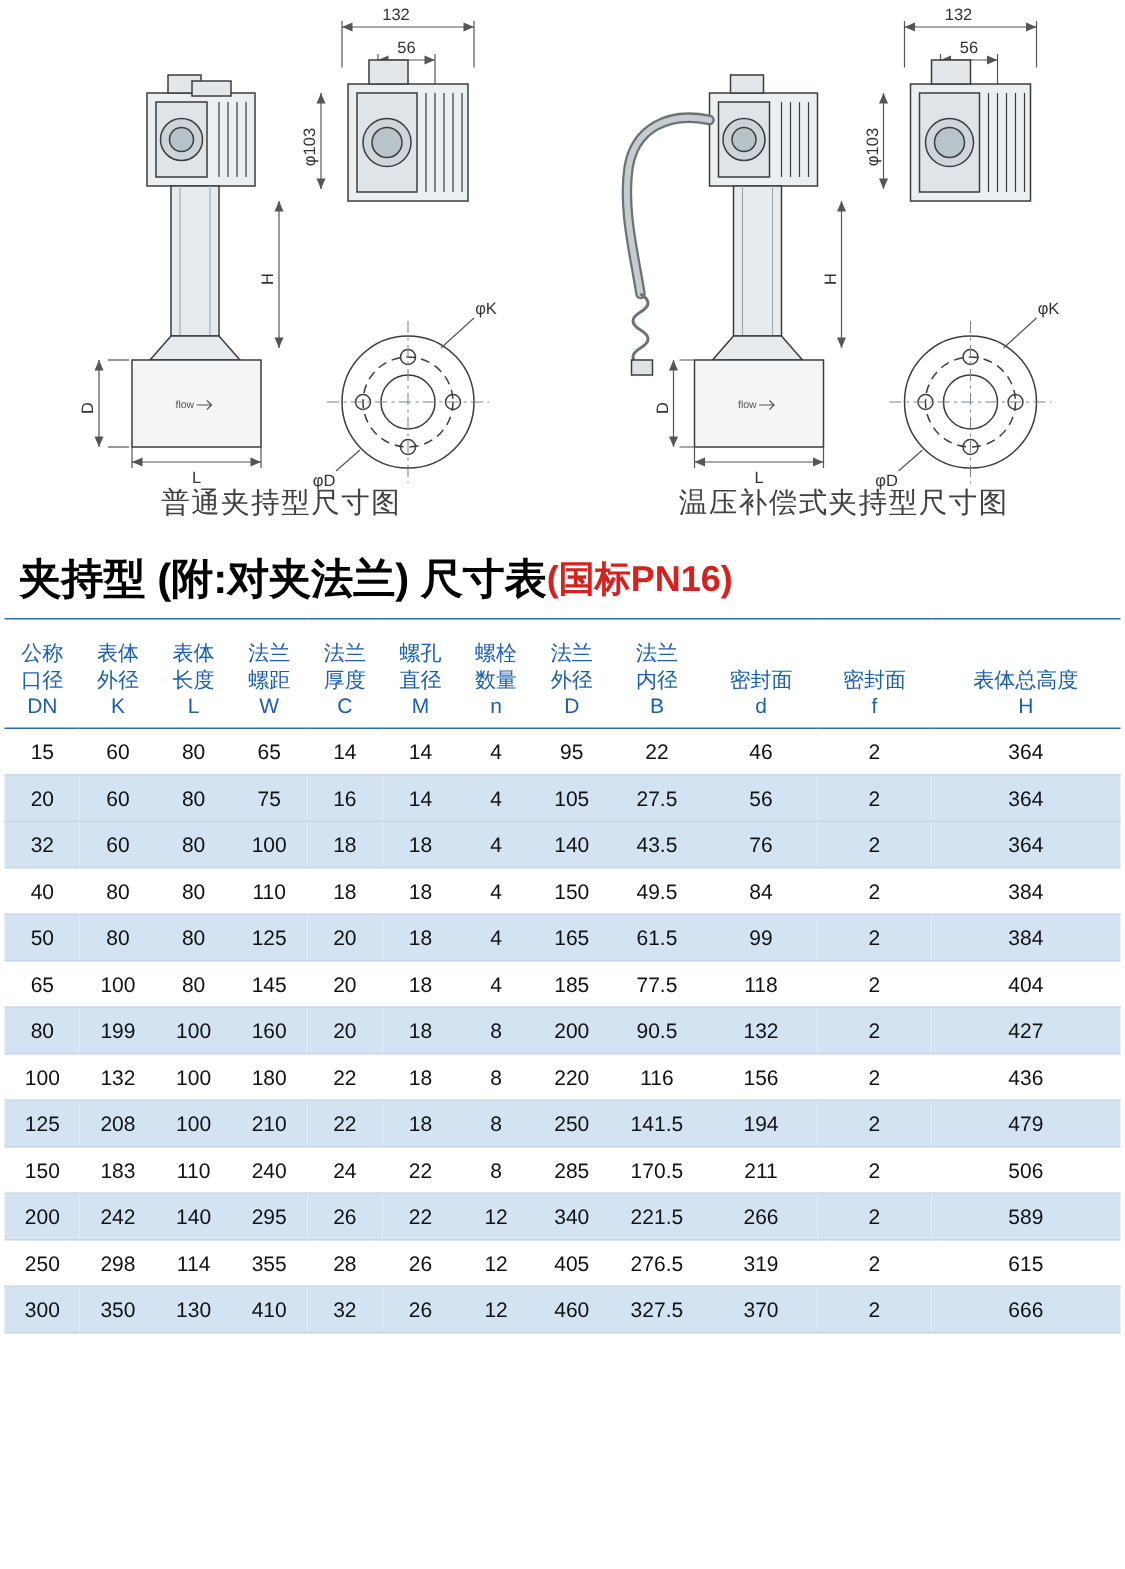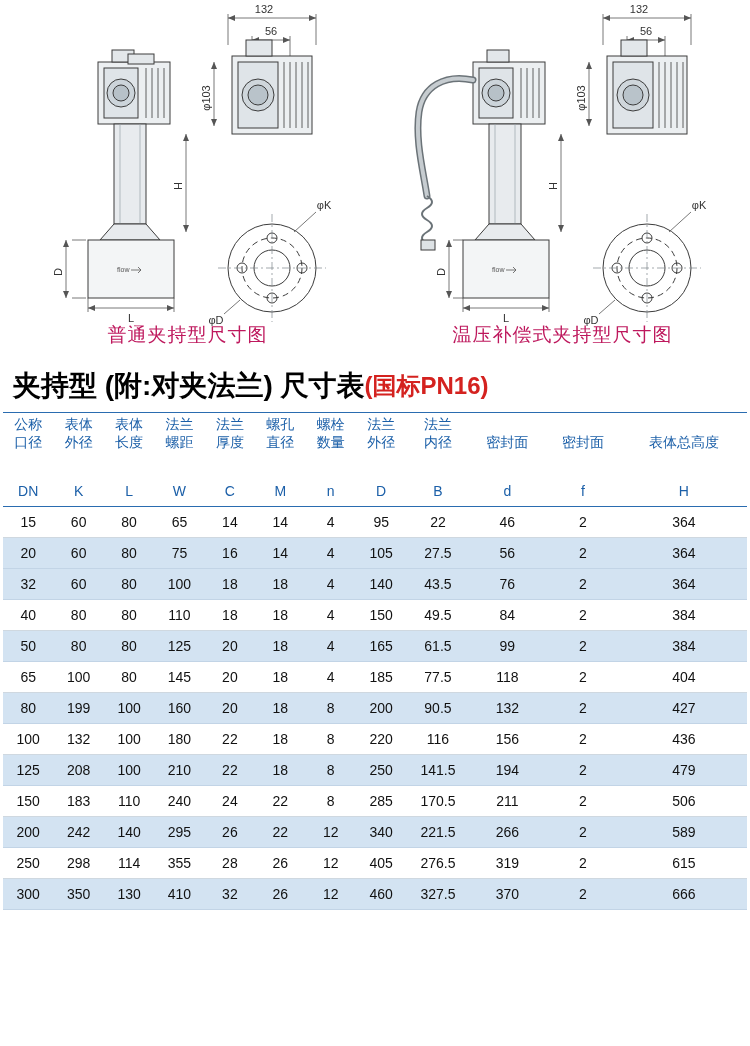--- a/index.html
+++ b/index.html
@@ -35,21 +35,21 @@
   .drawing.left { left: 0; }
   .drawing.right { left: 375px; }
 
   .caption {
     position: absolute;
     bottom: 12px;
     left: 0;
     width: 100%;
     text-align: center;
     font-size: 19px;
-    color: #be185d;
+    color: #404040;
     letter-spacing: 1px;
   }
 
   svg.fig {
     position: absolute;
     top: 0;
     left: 0;
   }
 
   
@@ -78,27 +78,27 @@
     width: 744px;
     margin: 0 3px;
     border-collapse: collapse;
     font-size: 13.5px;
   }
   table.spec thead th {
     color: #1b5fa8;
     font-weight: normal;
     font-size: 14px;
     line-height: 1.25;
-    padding: 3px 0 5px;
+    padding: 14px 0 5px;
     border-bottom: 1px solid #2a6cb0;
     vertical-align: bottom;
     text-align: center;
   }
   table.spec thead th .hdr-line { display: block; }
-  table.spec thead th .hdr-sym { display: block; margin-top: 32px; }
+  table.spec thead th .hdr-sym { display: block; }
   table.spec tbody td {
     text-align: center;
     padding: 7px 0;
     color: #111;
     font-size: 14px;
     border: none;
   }
   table.spec tbody tr.alt td {
     background: #d3e3f2;
   }

